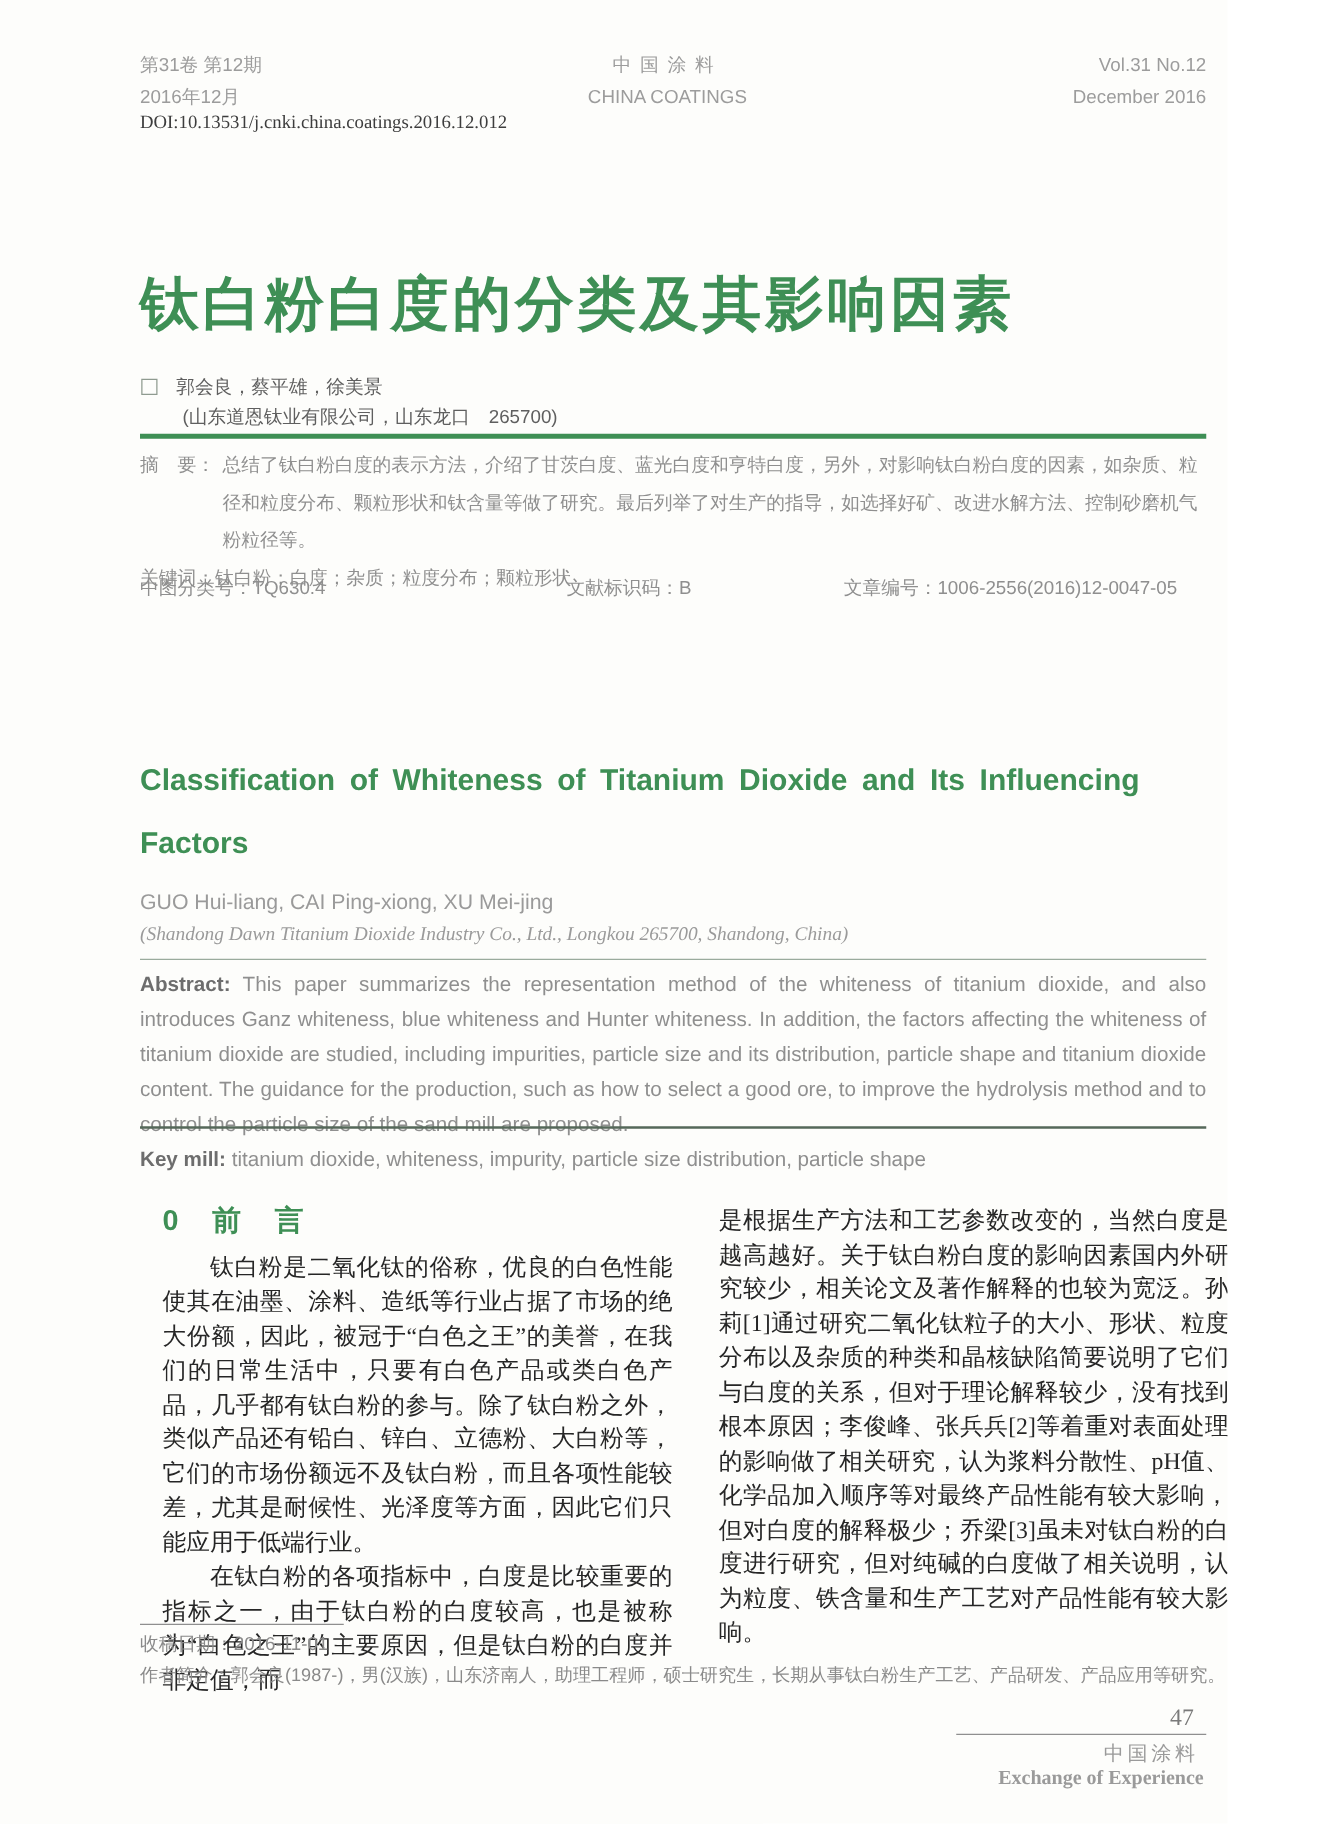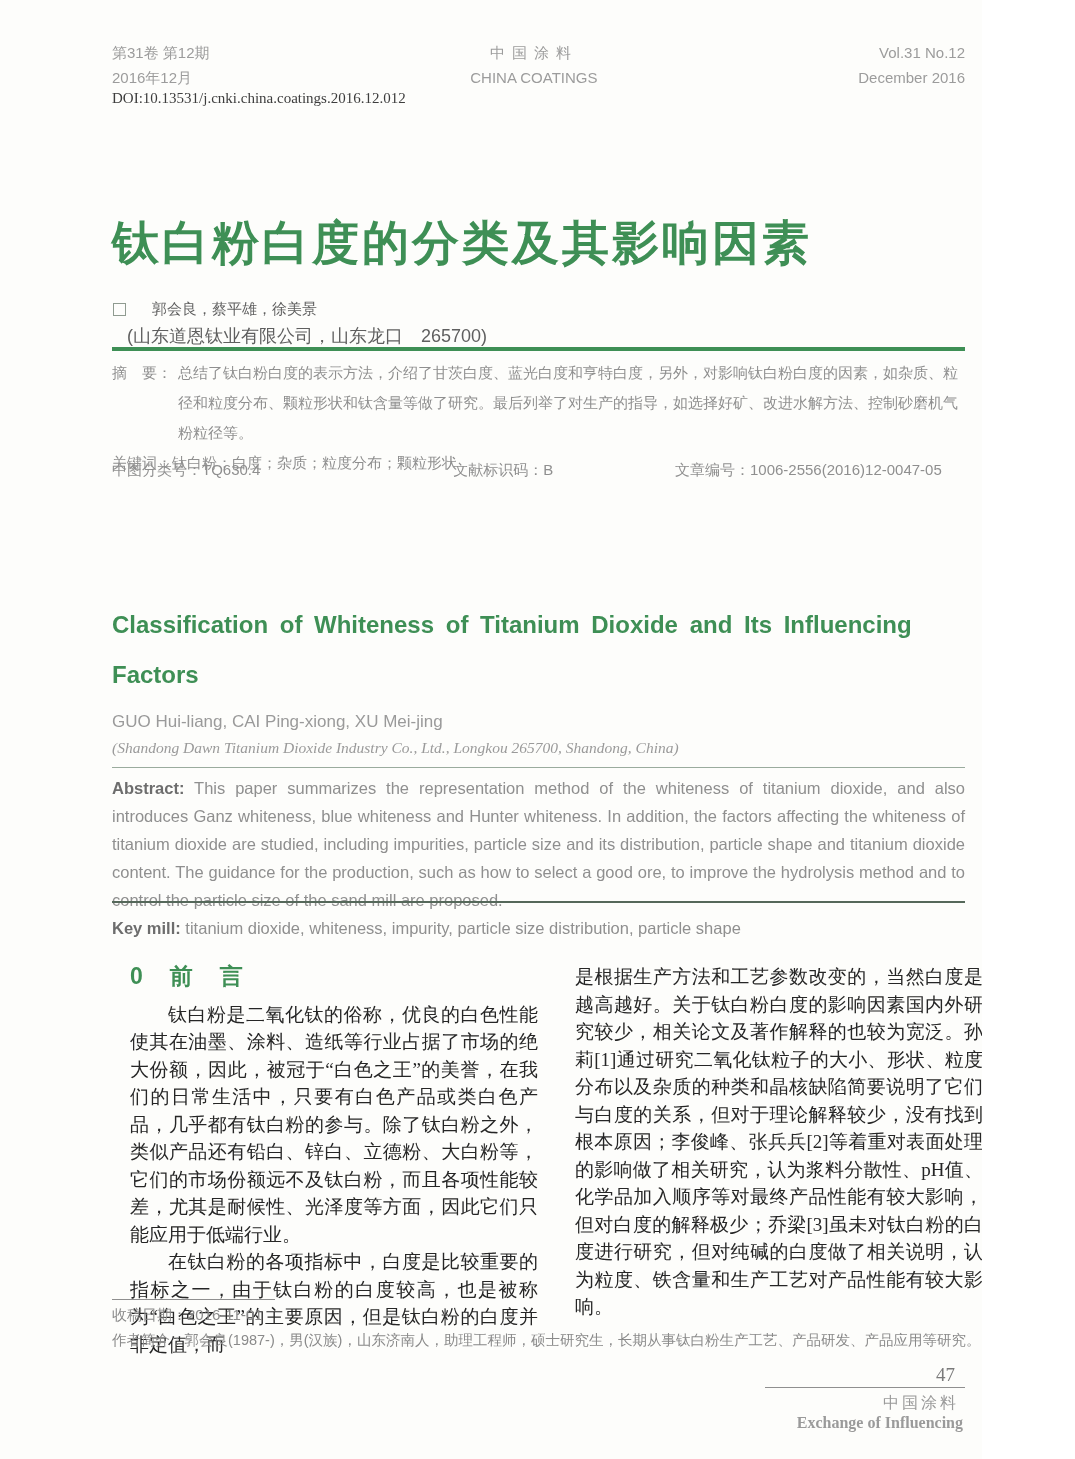--- a/index.html
+++ b/index.html
@@ -30,30 +30,30 @@
   }
 
   
   .cn-title {
     position:absolute; top:212px; left:112px; width:900px;
     font-size:47px; font-weight:bold; color:#3e8f55;
     letter-spacing:3px; white-space:nowrap;
   }
   .authors-row {
     position:absolute; top:300px; left:113px;
-    display:flex; align-items:center; gap:26px;
+    display:flex; align-items:center; gap:15px;
     font-size:15px; color:#5f5f5f;
   }
   .author-square {
     width:13px; height:13px;
     border:1.5px solid #8f9b90; display:inline-block;
   }
   .affil-cn {
-    position:absolute; top:324px; left:127px;
-    font-size:18px; color:#5f5f5f;
+    position:absolute; top:324px; left:146px;
+    font-size:15px; color:#5f5f5f;
   }
   .rule-green {
     position:absolute; top:347px; left:112px; width:853px;
     height:4px; background:#3e8f55;
   }
 
   
   .abs-cn {
     position:absolute; top:358px; left:112px; width:853px;
     color:#8f8f8f; font-size:15px; line-height:30px;
@@ -220,16 +220,16 @@
   </div>
 
   <div class="fn-sep"></div>
   <div class="fn-received">收稿日期：2016-11-01</div>
   <div class="fn-bio">作者简介：郭会良(1987-)，男(汉族)，山东济南人，助理工程师，硕士研究生，长期从事钛白粉生产工艺、产品研发、产品应用等研究。</div>
 
   <div class="footer-block">
     <span class="page-num">47</span>
     <div class="footer-rule"></div>
     <div class="footer-cn">中国涂料</div>
-    <div class="footer-en">Exchange of Influencing</div>
+    <div class="footer-en">Exchange of Experience</div>
   </div>
 
 </div>
 
 </body></html>

